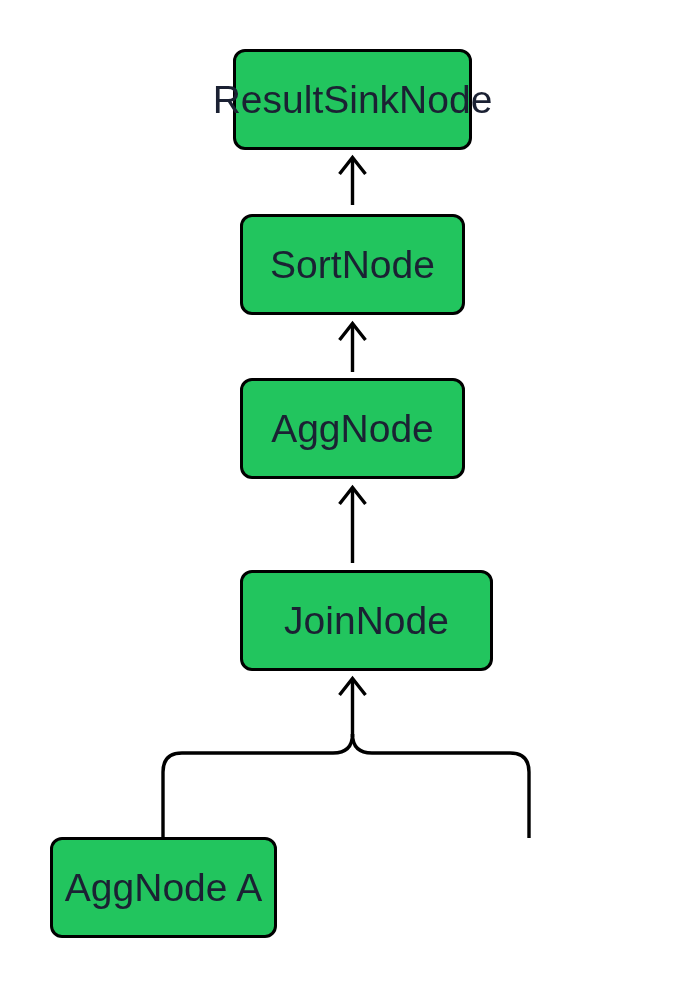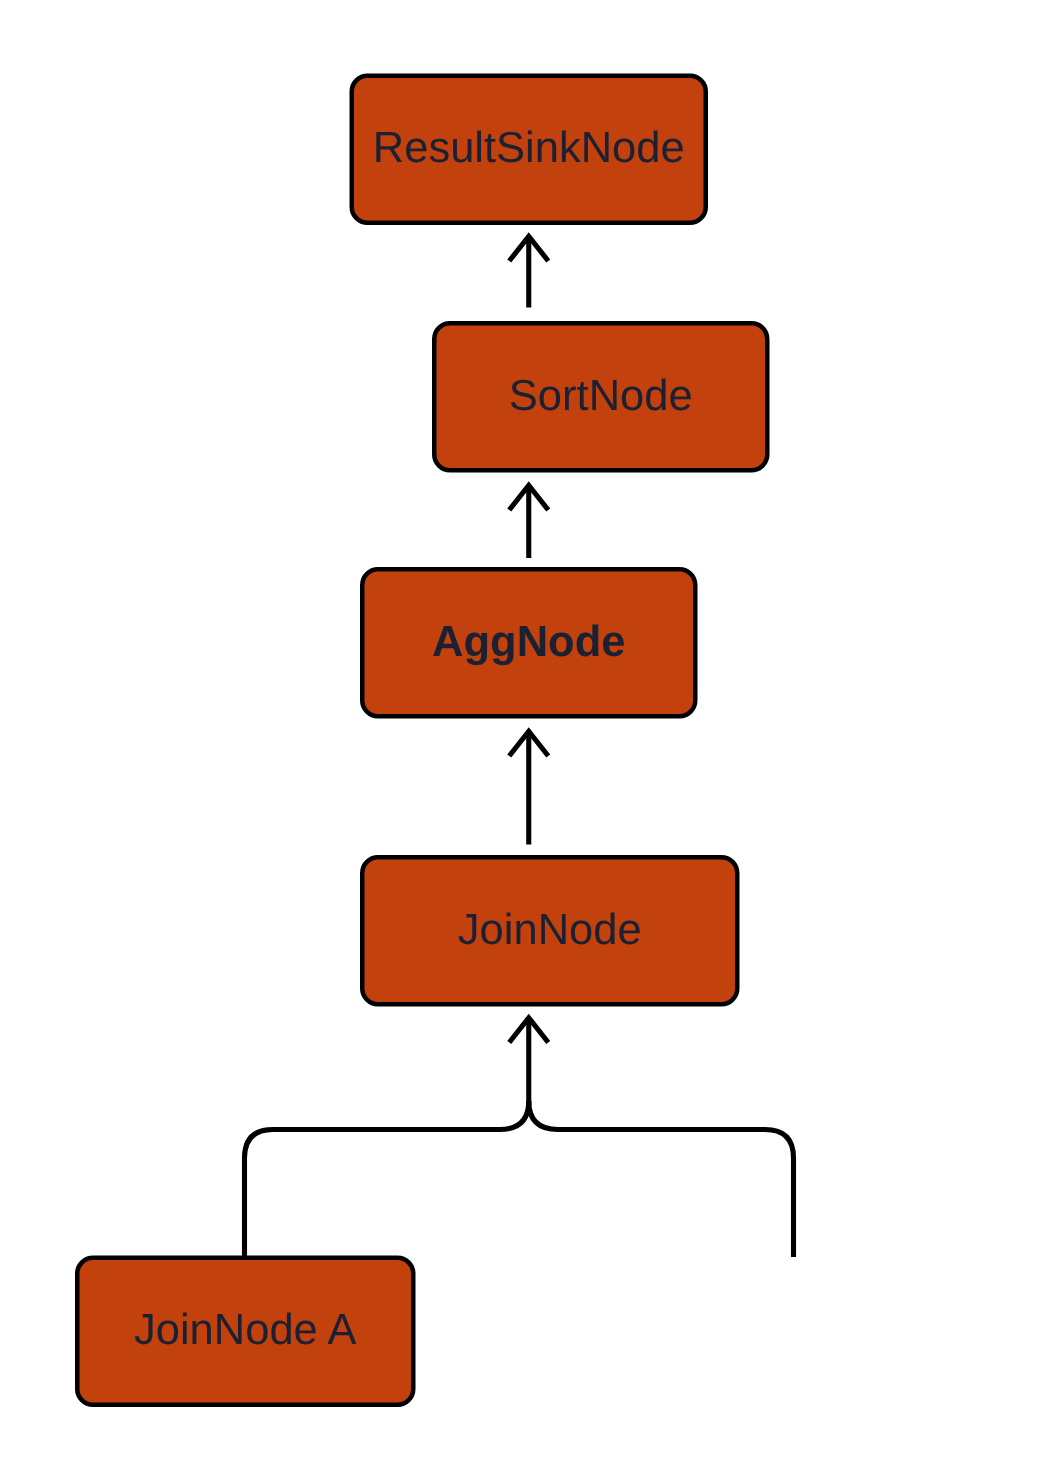--- a/index.html
+++ b/index.html
@@ -25,34 +25,34 @@
   .edges path {
     fill: none;
     stroke: #000000;
     stroke-width: 3.4;
     stroke-linecap: butt;
     stroke-linejoin: miter;
   }
   .node {
     position: absolute;
     box-sizing: border-box;
-    background: #c2410c;
+    background: #22c55e;
     border: 3.3px solid #000000;
     border-radius: 12px;
     display: flex;
     align-items: center;
     justify-content: center;
-    font-size: 29px;
+    font-size: 39px;
     line-height: 1;
     color: #1B2133;
     white-space: nowrap;
   }
   .node-resultsink { left: 233px; top: 49px;  width: 239px; height: 101px; }
-  .node-sort       { left: 240px; top: 214px; width: 225px; height: 101px; margin-left: 48px; }
-  .node-agg        { left: 240px; top: 378px; width: 225px; height: 101px; font-weight: bold; }
+  .node-sort       { left: 240px; top: 214px; width: 225px; height: 101px; }
+  .node-agg        { left: 240px; top: 378px; width: 225px; height: 101px; }
   .node-join       { left: 240px; top: 570px; width: 253px; height: 101px; }
   .node-scan-a     { left: 50px;  top: 837px; width: 227px; height: 101px; }
   .node-scan-b     { left: 415px; top: 837px; width: 228px; height: 101px; }
 </style>
 </head>
 <body>
 
 <div class="canvas">
 
   <svg class="edges" viewBox="0 0 692 988" xmlns="http://www.w3.org/2000/svg">
@@ -84,17 +84,17 @@
 
   <div class="node node-agg">
     <span>AggNode</span>
   </div>
 
   <div class="node node-join">
     <span>JoinNode</span>
   </div>
 
   <div class="node node-scan-a">
-    <span>JoinNode A</span>
+    <span>AggNode A</span>
   </div>
 
 
 </div>
 
 </body></html>

